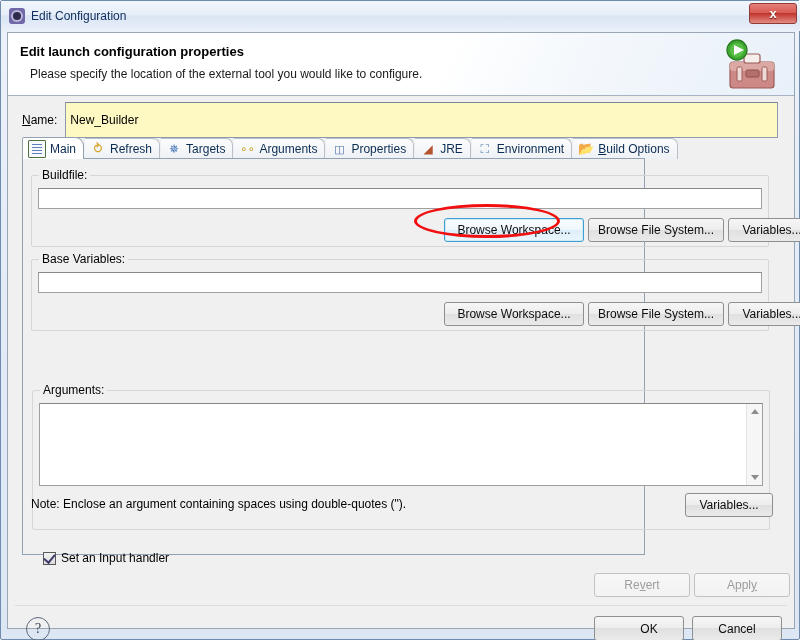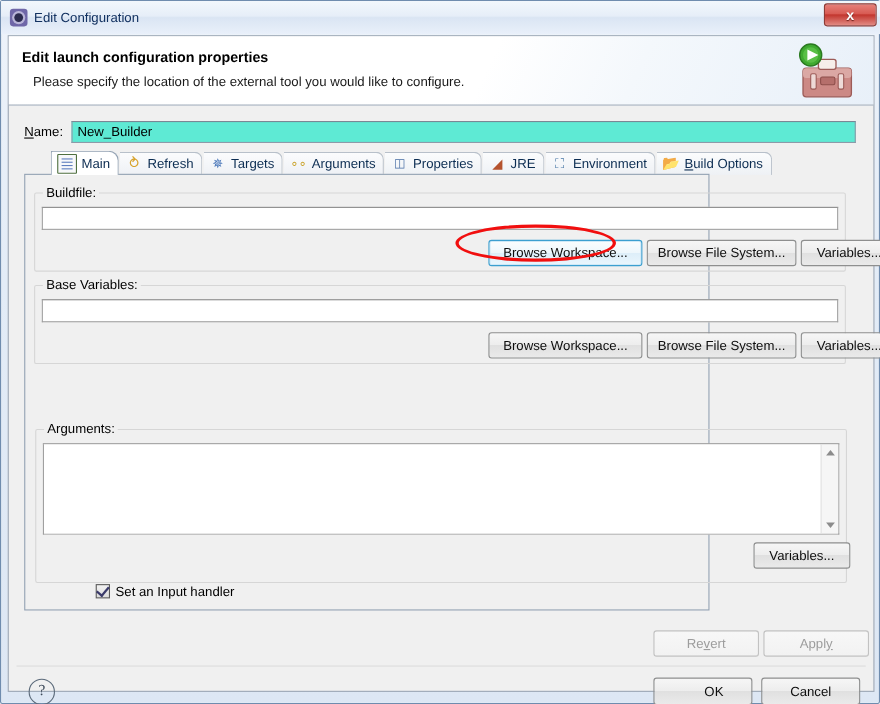--- a/index.html
+++ b/index.html
@@ -137,45 +137,44 @@
   }
   #name-label {
     font-size: 12px;
     color: #000;
     margin-right: 8px;
     white-space: nowrap;
   }
   .mn { text-decoration: underline; }
   #name-input {
     flex: 1;
-    height: 20px;
+    height: 36px;
     box-sizing: border-box;
     border: 1px solid #8d9aa9;
     border-top-color: #7a8795;
-    background: #5eead4;
+    background: #fef9c3;
     font-family: "Liberation Sans", sans-serif;
     font-size: 12px;
     color: #000;
     padding: 0 4px;
     outline: none;
   }
 
   
   #tabfolder {
     position: absolute;
     left: 14px; top: 104px;
     width: 756px;
     height: 418px;
   }
   #tabstrip {
     position: relative;
     height: 22px;
     display: flex;
     align-items: flex-end;
-    margin-left: 24px;
   }
   .tab {
     position: relative;
     height: 21px;
     box-sizing: border-box;
     display: flex;
     align-items: center;
     padding: 0 7px 0 5px;
     font-size: 12px;
     color: #0c2d52;
@@ -310,23 +309,23 @@
   .arrow-down {
     width: 0; height: 0;
     border-left: 4px solid transparent;
     border-right: 4px solid transparent;
     border-top: 5px solid #8c8c8c;
   }
 
   
   #checkbox-row {
     position: absolute;
-    left: 20px; top: 372px;
-    display: flex;
-    margin-left: 44px;
+    left: 20px; top: 392px;
+    display: flex;
+    align-items: center;
   }
   .cbox {
     width: 13px; height: 13px;
     box-sizing: border-box;
     border: 1px solid #5a5a5a;
     background: linear-gradient(to bottom, #f2f2f2, #dcdcdc);
     margin-right: 5px;
     position: relative;
     flex: none;
     cursor: pointer;
@@ -497,20 +496,21 @@
                 <span class="arrow-up"></span>
               </div>
               <div class="sb-arrow" style="bottom:0;">
                 <span class="arrow-down"></span>
               </div>
             </div>
           </div>
           <div class="btn" style="left:652px; top:102px; width:88px;">Variables...</div>
         </div>
 
+        <div id="note-text">Note: Enclose an argument containing spaces using double-quotes (").</div>
 
         <div id="checkbox-row">
           <span class="cbox">
               <span class="chk"></span>
             </span>
           <span id="checkbox-label">Set an Input handler</span>
         </div>
 
       </div>
     </div>

